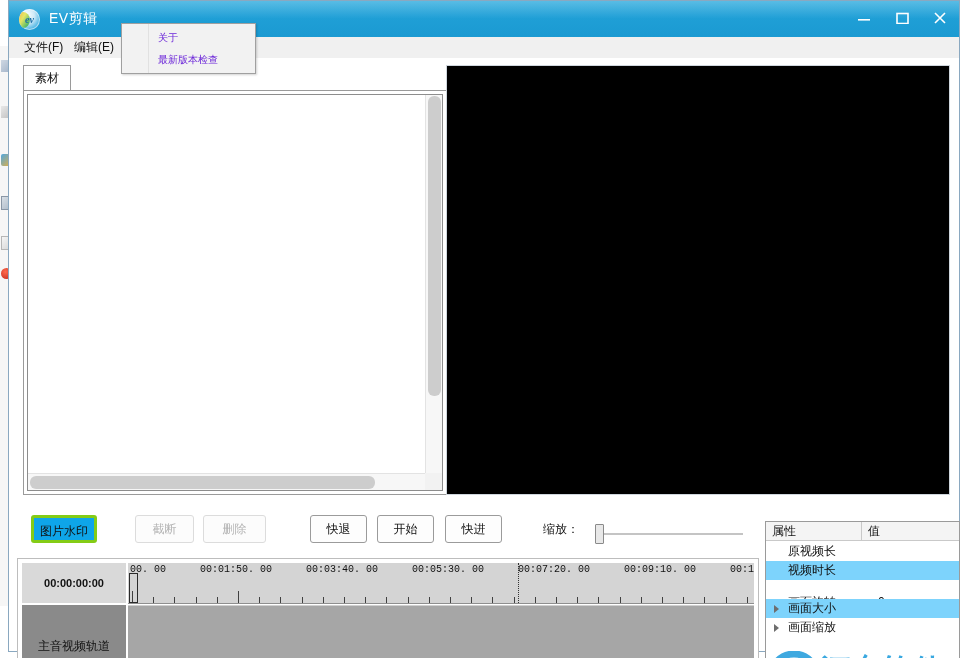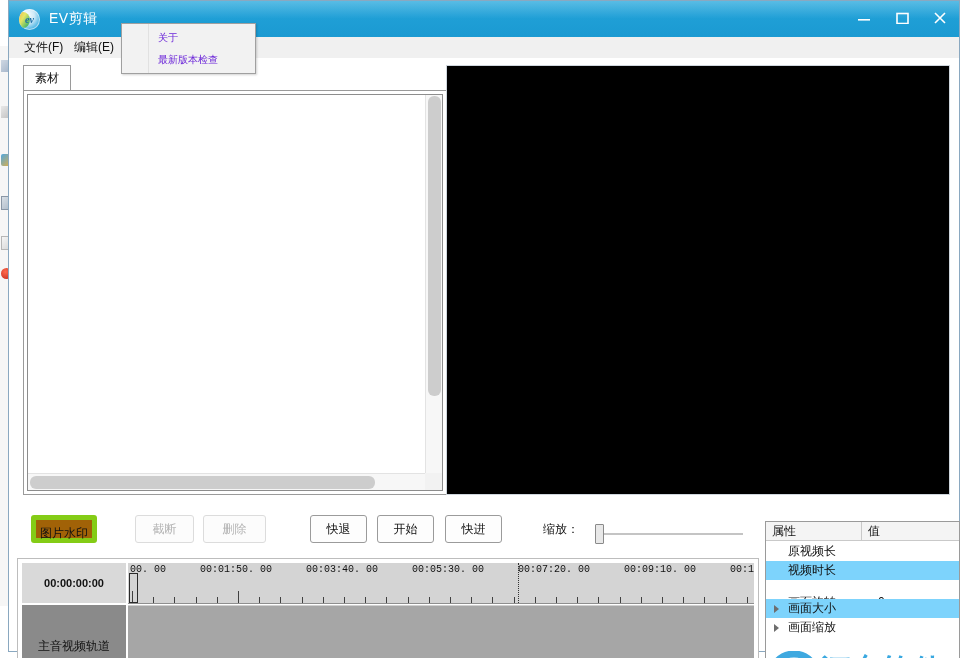--- a/index.html
+++ b/index.html
@@ -88,21 +88,21 @@
   
   #preview-wrap{position:absolute;left:437px;top:7px;width:504px;height:430px;background:#fbfbfb;border:1px solid #cfd6dd;box-sizing:border-box;}
   #preview{position:absolute;left:0;top:0;right:0;bottom:0;background:#000000;}
   
   #toolbar{position:absolute;left:0;top:447px;right:0;height:50px;background:#ffffff;}
   .tbtn{
     position:absolute;top:10px;height:28px;line-height:26px;text-align:center;font-size:12px;color:#111;
     background:#fdfdfd;border:1px solid #9b9b9b;border-radius:3px;box-sizing:border-box;cursor:default;
   }
   .tbtn.dis{color:#b2b2b2;border-color:#dcdcdc;background:#fcfcfc;}
-  #b-watermark{left:22px;width:66px;background:#a16207;border:5px solid #84cc16;}
+  #b-watermark{left:22px;width:66px;background:#0ea5e9;border:3px solid #84cc16;}
   #b-cut{left:126px;width:59px;}
   #b-del{left:194px;width:63px;}
   #b-rew{left:301px;width:57px;}
   #b-play{left:368px;width:57px;}
   #b-ff{left:436px;width:57px;}
   #zoom-label{position:absolute;left:534px;top:16px;font-size:12px;color:#111;}
   #zoom-track{position:absolute;left:586px;top:28px;width:148px;height:2px;background:#c4c4c4;}
   #zoom-thumb{position:absolute;left:586px;top:19px;width:9px;height:20px;background:#e8e8e8;border:1px solid #8a8a8a;box-sizing:border-box;border-radius:1px;}
   
   #timeline{position:absolute;left:8px;top:500px;width:742px;height:145px;background:#ffffff;border:1px solid #bdbdbd;box-sizing:border-box;}

